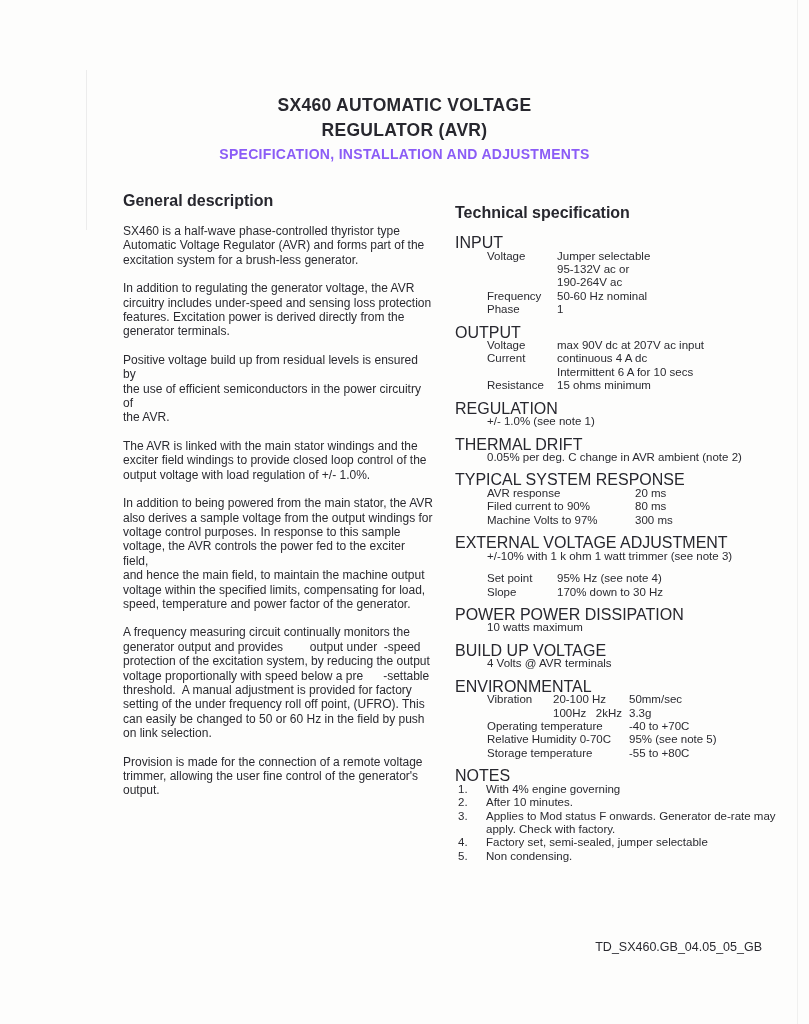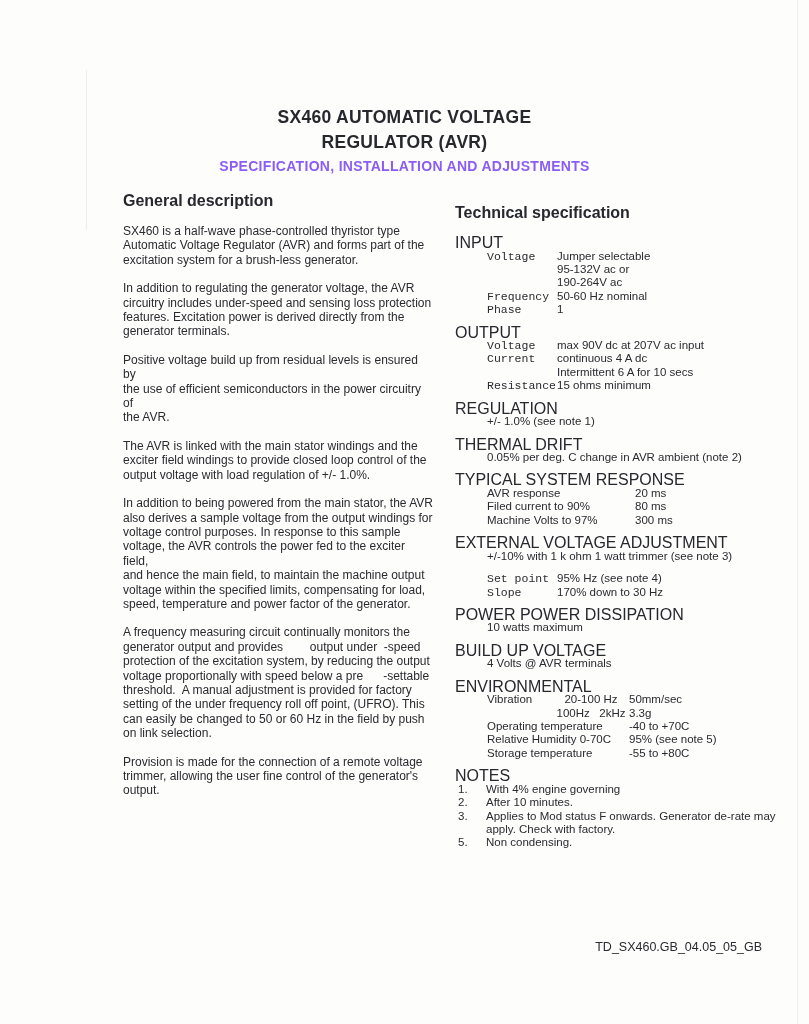--- a/index.html
+++ b/index.html
@@ -15,21 +15,21 @@
   .edge-line-left{
     position:absolute;left:86px;top:70px;width:1px;height:160px;
     background:#ececec;
   }
   .edge-line-right{
     position:absolute;right:11px;top:0;width:1px;height:1024px;
     background:#f0f0ef;
   }
 
   
-  .title-block{position:absolute;top:93px;left:0;right:0;text-align:center;margin-top:12px;}
+  .title-block{position:absolute;top:93px;left:0;right:0;text-align:center;}
   .title-line{
     font-size:17.5px;font-weight:bold;letter-spacing:0.3px;
     line-height:25px;margin:0;color:#27272e;
   }
   .subtitle{
     font-size:14px;font-weight:bold;letter-spacing:0.3px;
     margin-top:3px;color:#8b5cf6;
   }
 
   
@@ -44,24 +44,24 @@
 
   
   .col-right{position:absolute;left:455px;top:204px;width:340px;}
   .spec-section{margin-bottom:9px;}
   .spec-title{
     font-size:16px;font-weight:normal;line-height:13.5px;color:#27272e;
   }
   .spec-rows{padding-left:32px;font-size:11.5px;line-height:13.4px;}
   .spec-rows.notes{padding-left:3px;}
   .spec-row span{display:inline-block;vertical-align:top;white-space:pre;}
-  .c70{width:70px;font-family:Liberation Mono, monospace;}
+  .c70{width:70px;}
   .c148{width:148px;}
   .c66{width:66px;}
-  .c76{width:76px;text-align:center;}
+  .c76{width:76px;}
   .c27{width:28px;}
 
   
   .footer{
     position:absolute;top:940px;right:47px;
     font-size:12.5px;color:#2a2a30;
   }
 </style>
 </head>
 <body>
@@ -188,20 +188,21 @@
             <div class="spec-row"><span class="c66">Storage temperature</span><span class="c76"></span><span>-55 to +80C</span></div>
           </div>
         </div>
         <div class="spec-section">
           <div class="spec-title">NOTES</div>
           <div class="spec-rows notes">
             <div class="spec-row"><span class="c27">1.</span><span>With 4% engine governing</span></div>
             <div class="spec-row"><span class="c27">2.</span><span>After 10 minutes.</span></div>
             <div class="spec-row"><span class="c27">3.</span><span>Applies to Mod status F onwards. Generator de-rate may</span></div>
             <div class="spec-row"><span class="c27"></span><span>apply. Check with factory.</span></div>
+            <div class="spec-row"><span class="c27">4.</span><span>Factory set, semi-sealed, jumper selectable</span></div>
             <div class="spec-row"><span class="c27">5.</span><span>Non condensing.</span></div>
           </div>
         </div>
       </div>
   </div>
 
   <div class="footer">TD_SX460.GB_04.05_05_GB</div>
 
 </div>
 

